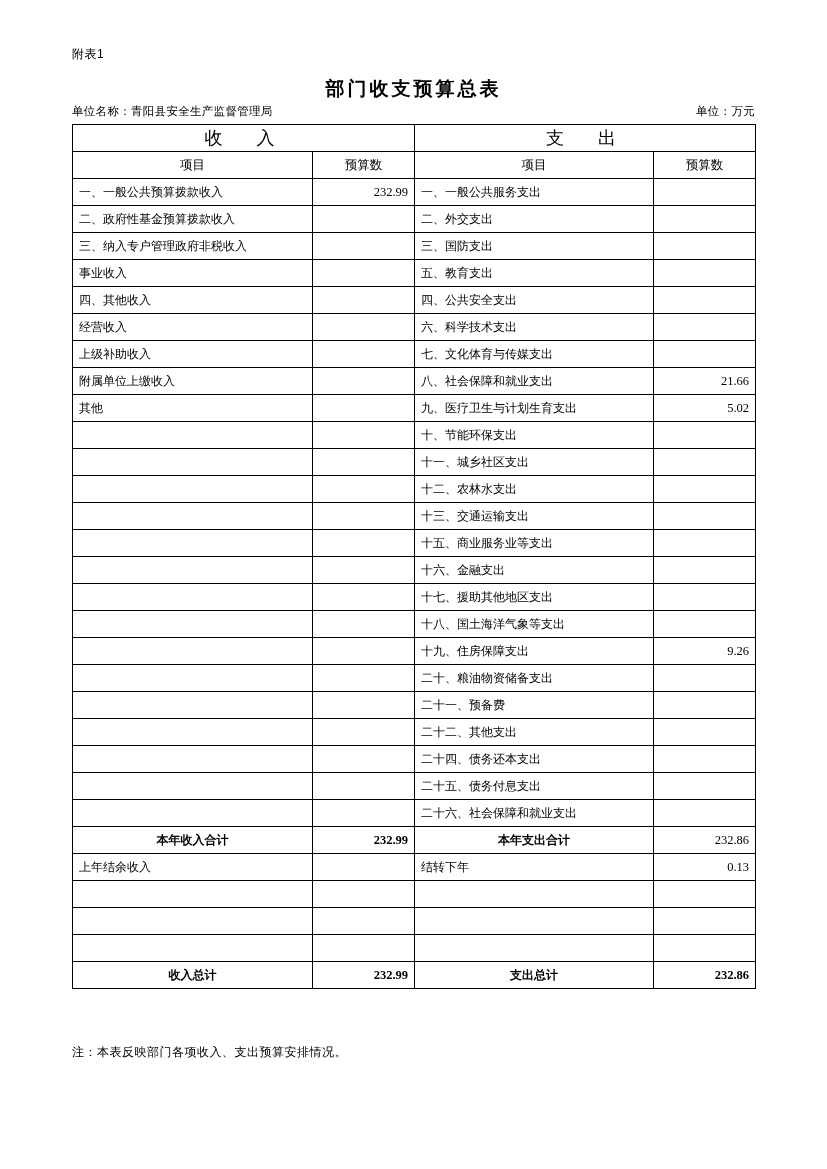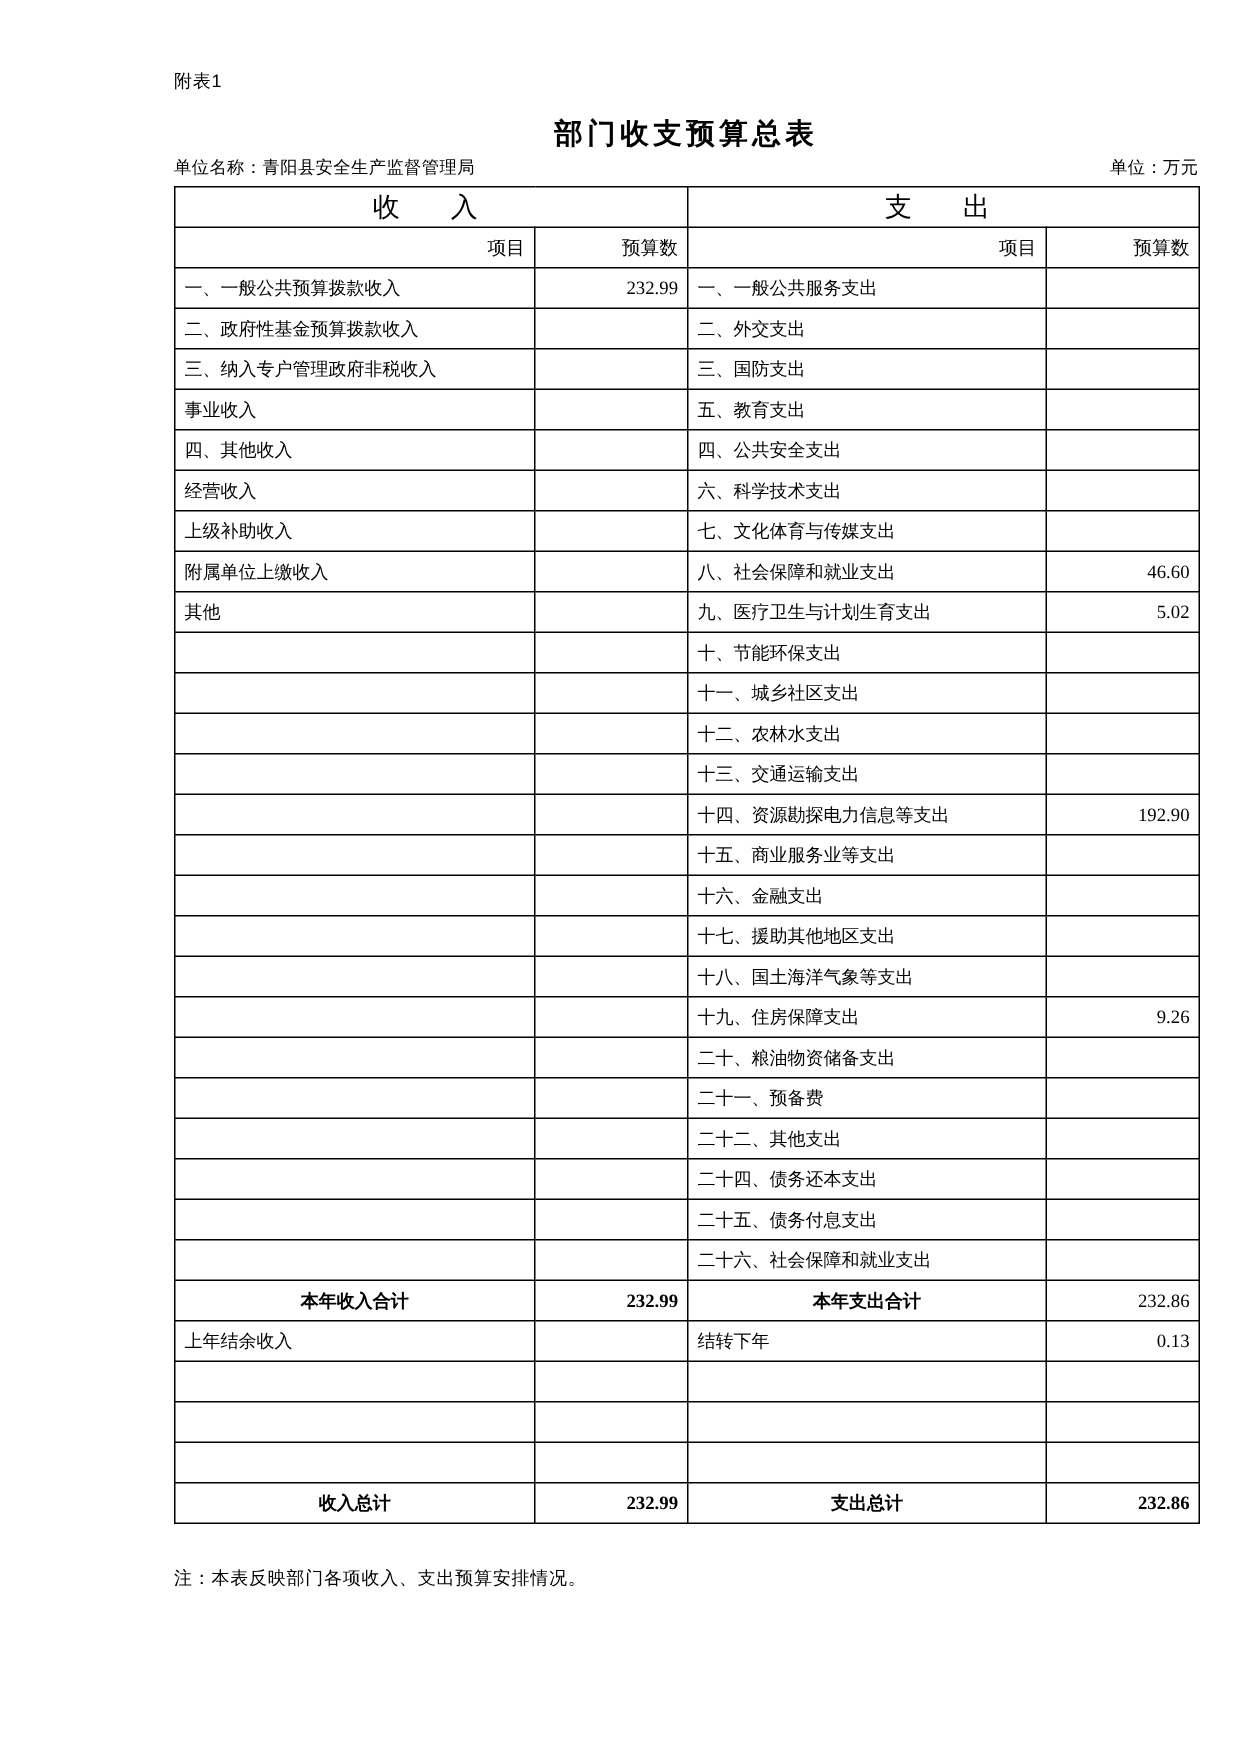--- a/index.html
+++ b/index.html
@@ -12,21 +12,20 @@
     height: 1169px;
     font-family: "Liberation Serif", serif;
     color: #000000;
     position: relative;
   }
   .page {
     position: absolute;
     left: 0; top: 0;
     width: 754px;
     height: 1169px;
-    margin-left: 44px;
   }
   .attach-label {
     position: absolute;
     left: 72px;
     top: 46px;
     font-size: 12px;
     font-family: "Liberation Sans", sans-serif;
     letter-spacing: 0.5px;
   }
   .doc-title {
@@ -77,21 +76,21 @@
   .col-c { width: 239px; }
   .col-d { width: 102px; }
 
   .hdr-group {
     text-align: center;
     letter-spacing: 8px;
     font-size: 18px;
     height: 28px;
   }
   .hdr-col {
-    text-align: right;
+    text-align: center;
     font-size: 12.5px;
     height: 28px;
   }
   .indent1 { padding-left: 34px; }
   .num {
     text-align: right;
     font-family: "Liberation Serif", serif;
     font-size: 12.5px;
     padding-right: 8px;
   }
@@ -188,21 +187,21 @@
         <tr>
           <td class="plain-left indent1">上级补助收入</td>
           <td class="num"></td>
           <td class="plain-left">七、文化体育与传媒支出</td>
           <td class="num"></td>
         </tr>
         <tr>
           <td class="plain-left indent1">附属单位上缴收入</td>
           <td class="num"></td>
           <td class="plain-left">八、社会保障和就业支出</td>
-          <td class="num">46.60</td>
+          <td class="num">21.66</td>
         </tr>
         <tr>
           <td class="plain-left indent1">其他</td>
           <td class="num"></td>
           <td class="plain-left">九、医疗卫生与计划生育支出</td>
           <td class="num">5.02</td>
         </tr>
         <tr>
           <td class="plain-left"></td>
           <td class="num"></td>
@@ -219,26 +218,20 @@
           <td class="plain-left"></td>
           <td class="num"></td>
           <td class="plain-left">十二、农林水支出</td>
           <td class="num"></td>
         </tr>
         <tr>
           <td class="plain-left"></td>
           <td class="num"></td>
           <td class="plain-left">十三、交通运输支出</td>
           <td class="num"></td>
-        </tr>
-        <tr>
-          <td class="plain-left"></td>
-          <td class="num"></td>
-          <td class="plain-left">十四、资源勘探电力信息等支出</td>
-          <td class="num">192.90</td>
         </tr>
         <tr>
           <td class="plain-left"></td>
           <td class="num"></td>
           <td class="plain-left">十五、商业服务业等支出</td>
           <td class="num"></td>
         </tr>
         <tr>
           <td class="plain-left"></td>
           <td class="num"></td>

